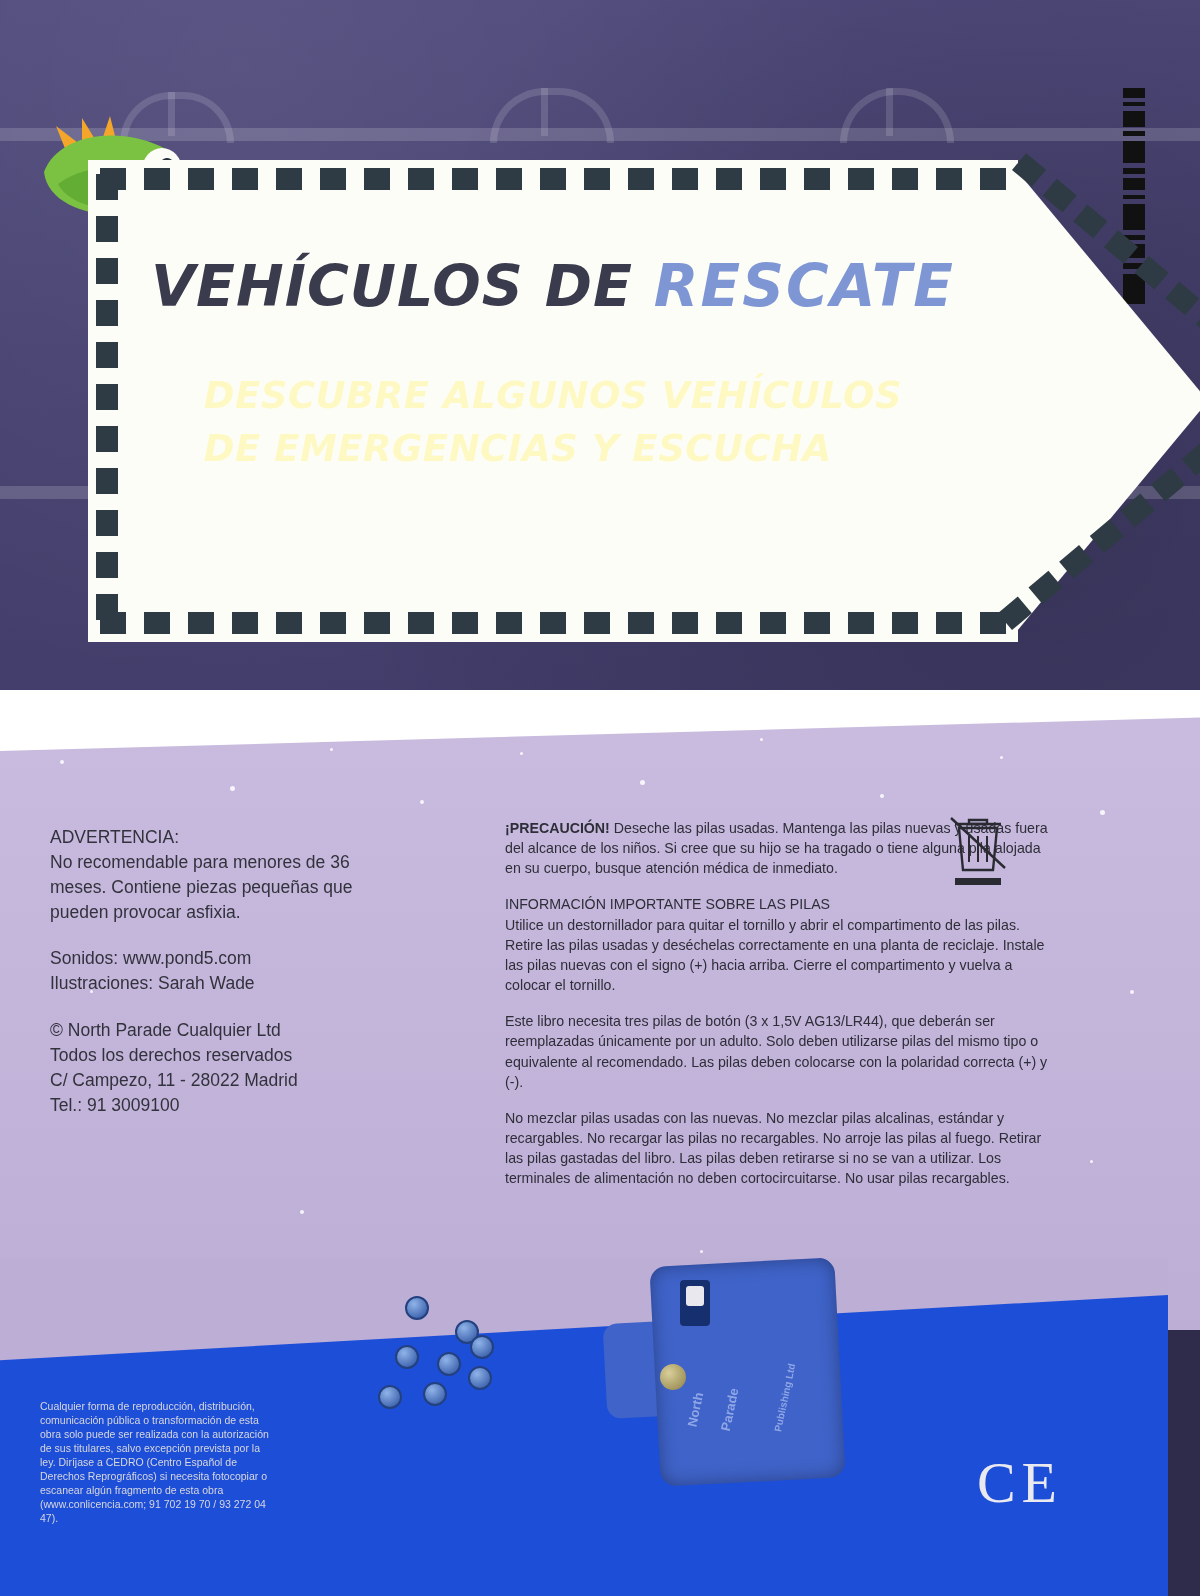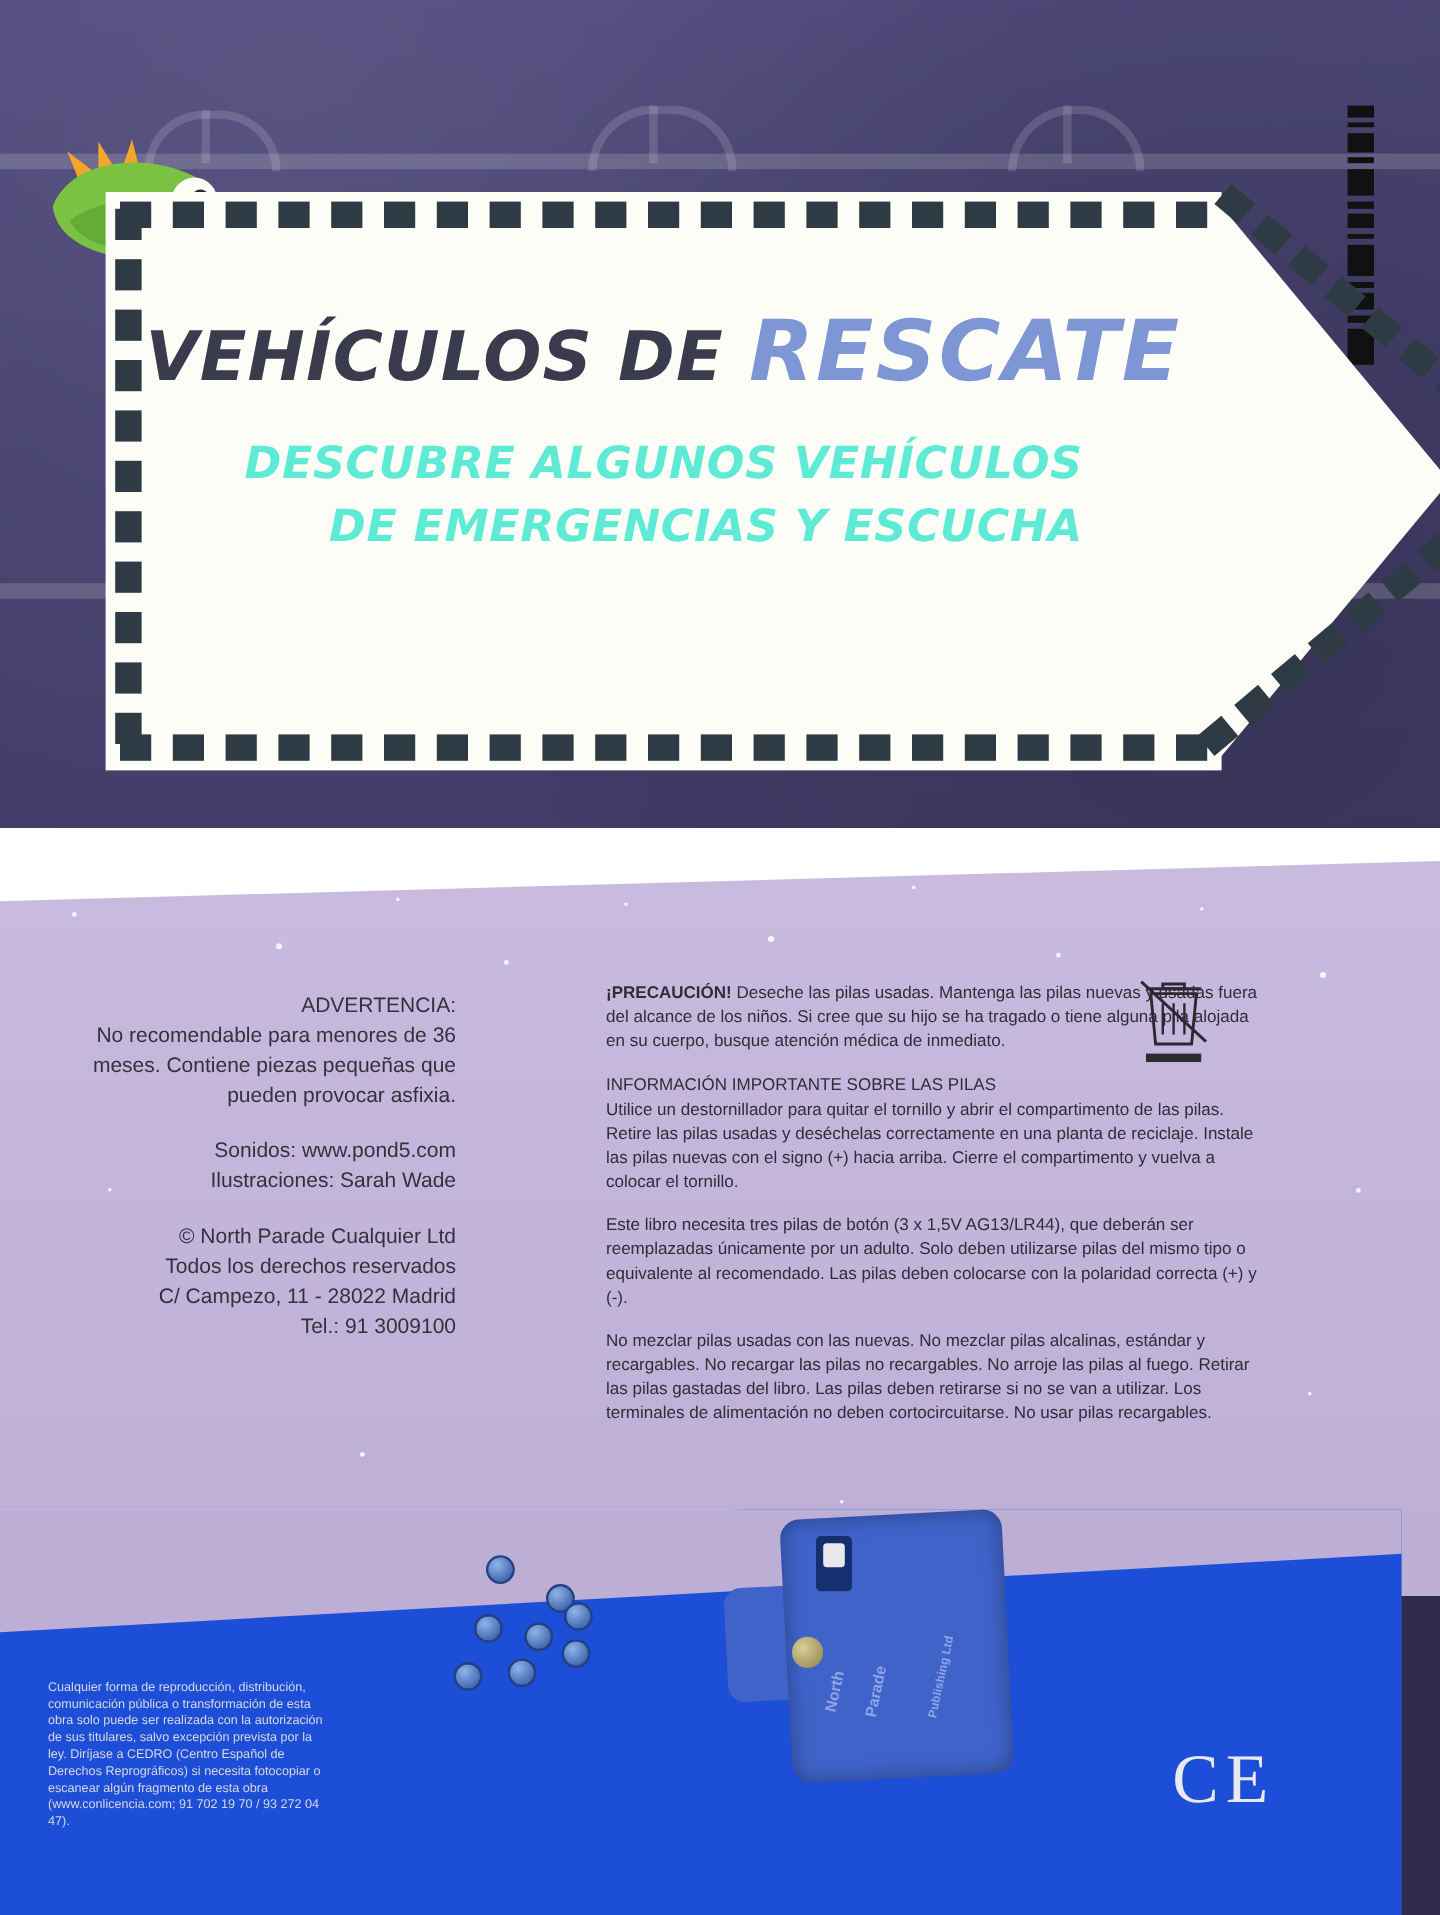--- a/index.html
+++ b/index.html
@@ -47,25 +47,25 @@
   .dash-h{width:22px;height:26px;}
   .dash-v{width:26px;height:22px;}
 
   .sign-text{position:absolute;left:0;top:0;width:930px;height:482px;
     display:flex;flex-direction:column;align-items:center;justify-content:flex-start;padding-top:92px;box-sizing:border-box;}
   .title{
     font-family:"DejaVu Sans",sans-serif;
     font-weight:bold;font-style:italic;font-size:57px;letter-spacing:1px;
     color:#3b3b4e;white-space:nowrap;
   }
-  .title .big{font-size:70px;color:#7f96d4;letter-spacing:2px;}
+  .title .big{font-size:58px;color:#7f96d4;letter-spacing:2px;}
   .subtitle{
-    margin-top:26px;text-align:right;line-height:1.42;
+    margin-top:50px;text-align:left;line-height:1.42;
     font-family:"DejaVu Sans",sans-serif;font-weight:bold;font-style:italic;
-    font-size:37px;color:#5eead4;letter-spacing:.5px;
+    font-size:37px;color:#fef9c3;letter-spacing:.5px;
   }
 
   
   .parrot{position:absolute;left:38px;top:112px;width:168px;height:110px;}
 
   
   .side-barcode{position:absolute;right:55px;top:88px;width:22px;height:220px;}
   .side-barcode i{display:block;background:#111;width:100%;}
 
   
@@ -73,21 +73,21 @@
     position:absolute;left:0;top:690px;width:1200px;height:640px;
     background:linear-gradient(180deg,#c9bcdf 0%, #c3b4da 55%, #bdaed6 100%);
     overflow:hidden;
   }
   .mid-panel .speck{position:absolute;background:#fff;border-radius:50%;opacity:.85;}
   .mid-panel .slashtop{
     position:absolute;left:-40px;top:-26px;width:1300px;height:70px;background:#fff;
     transform:rotate(-1.6deg);
   }
 
-  .col-left{position:absolute;left:50px;top:135px;width:330px;color:#32323c;font-size:17.5px;line-height:1.42;text-align:right;}
+  .col-left{position:absolute;left:50px;top:135px;width:330px;color:#32323c;font-size:17.5px;line-height:1.42;}
   .col-left .blk{margin-bottom:22px;}
   .col-right{position:absolute;left:505px;top:128px;width:545px;color:#2e2e38;font-size:14.2px;line-height:1.42;}
   .col-right .blk{margin-bottom:16px;}
   .caution-head{font-weight:bold;}
 
   .wee-icon{position:absolute;left:945px;top:120px;width:66px;height:80px;}
 
   
   .bot-panel{
     position:absolute;left:0;top:1258px;width:1168px;height:338px;

